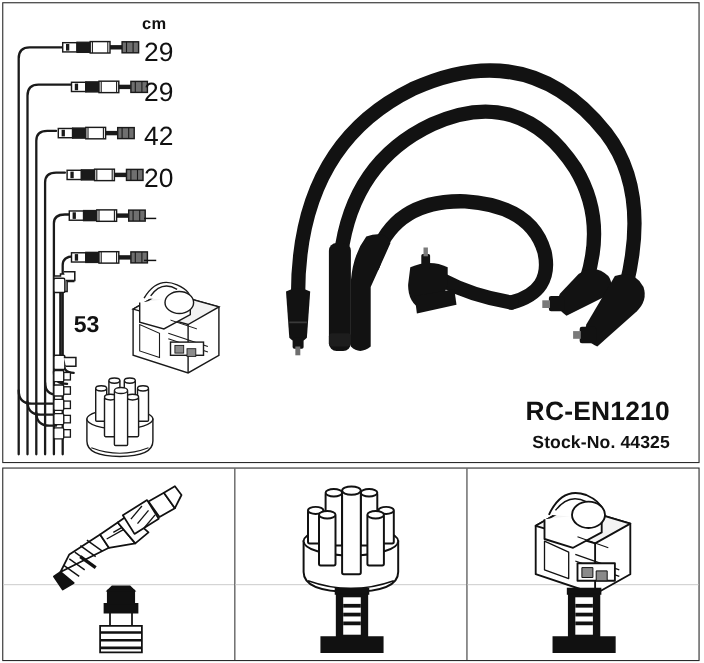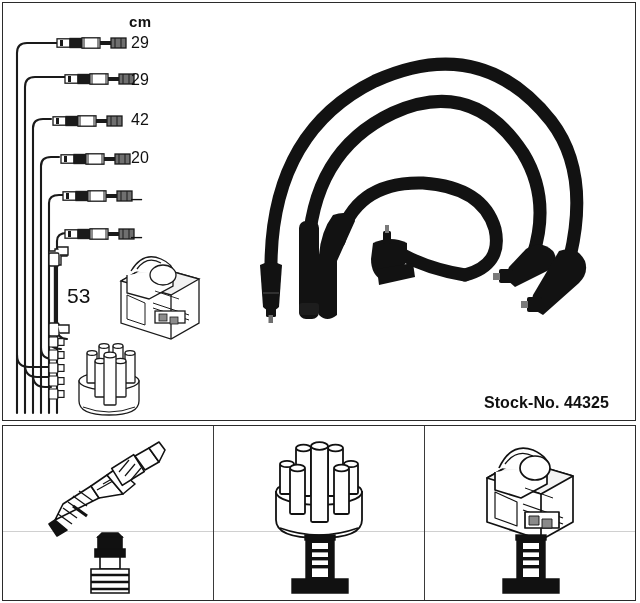--- a/index.html
+++ b/index.html
@@ -19,27 +19,27 @@
   .panel + .panel{border-left:1.4px solid #3a3a3a;}
   .panel-half-div{
     position:absolute;left:0;right:0;top:105px;height:1.4px;background:#d0d0d0;
   }
 
   .cm-label{
     position:absolute;left:126px;top:10px;font-size:15px;font-weight:bold;
     color:#111;letter-spacing:.3px;
   }
   .len{
-    position:absolute;left:128px;font-size:16px;font-weight:500;color:#111;
+    position:absolute;left:128px;font-size:24px;font-weight:500;color:#111;
     font-family:"Liberation Sans",sans-serif;
   }
   .len.dash{font-size:20px;}
 
   .big-label{
-    position:absolute;left:64px;top:281px;font-size:21px;color:#111;font-weight:400;text-align:center;
+    position:absolute;left:64px;top:281px;font-size:21px;color:#111;font-weight:700;text-align:center;
   }
 
   .partno{
     position:absolute;right:26px;top:358px;text-align:right;
     font-size:24px;font-weight:bold;color:#111;letter-spacing:.2px;
   }
   .stockno{
     position:absolute;right:26px;top:391px;text-align:right;
     font-size:16px;font-weight:bold;color:#111;letter-spacing:.1px;
   }
@@ -222,20 +222,21 @@
 
     <div class="len" style="top:31px">29</div>
     <div class="len" style="top:68px">29</div>
     <div class="len" style="top:108px">42</div>
     <div class="len" style="top:146px">20</div>
     <div class="len dash" style="top:184px">–</div>
     <div class="len dash" style="top:222px">–</div>
 
     <div class="big-label">53</div>
 
+    <div class="partno">RC-EN1210</div>
     <div class="stockno">Stock-No. 44325</div>
   </div>
 
   <div class="panels">
 
     <div class="panel">
       <div class="panel-half-div"></div>
       <svg class="abs" width="211" height="173" viewBox="0 0 211 173">
         <g stroke="#111" stroke-width="1.6" fill="#ffffff" stroke-linejoin="round">
           <path d="M52,94 L60,78 L88,60 L96,72 Z"></path>

